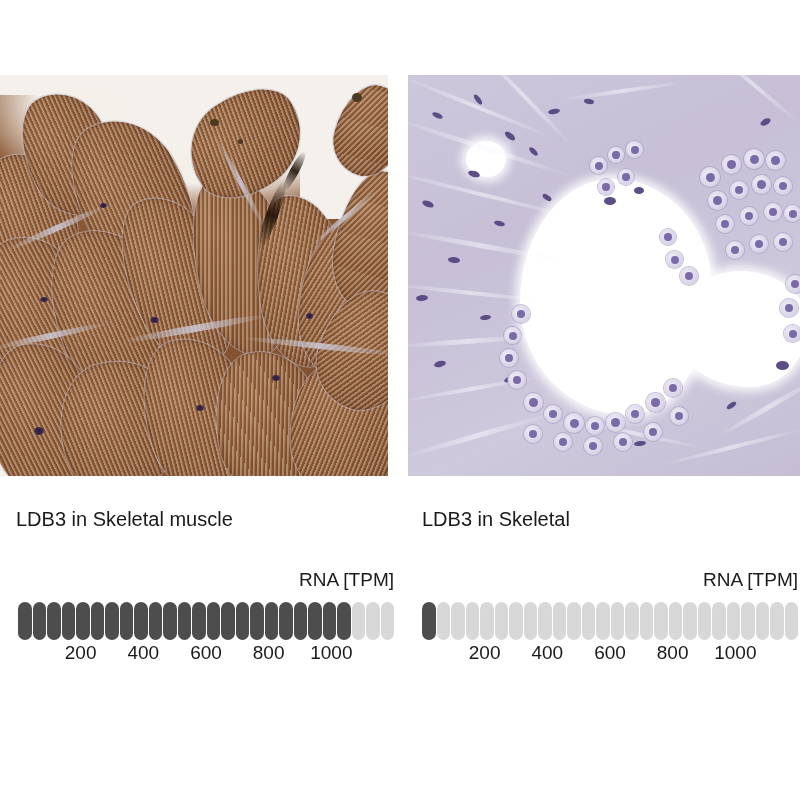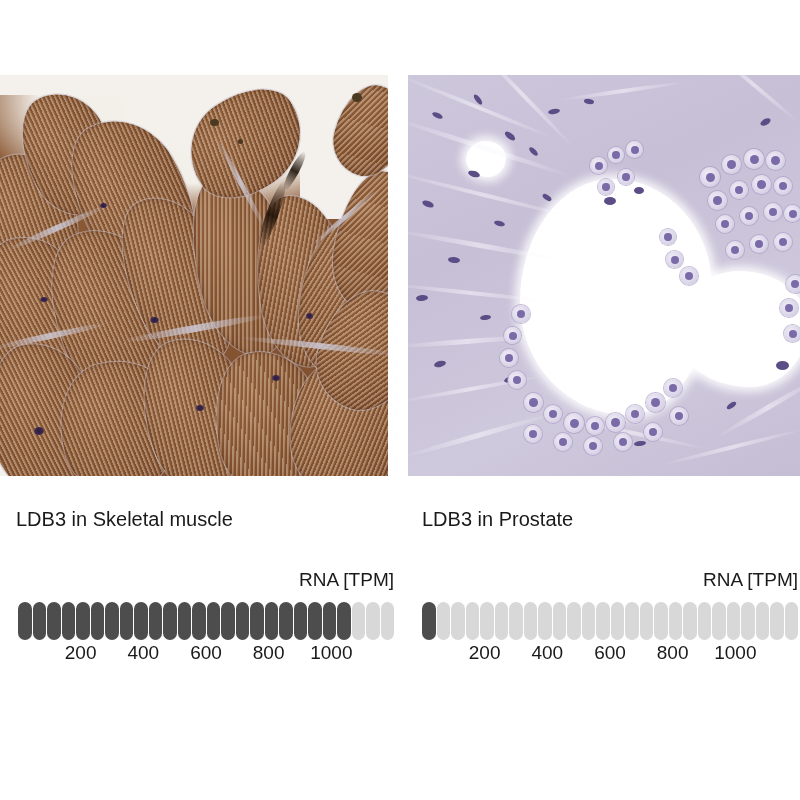--- a/index.html
+++ b/index.html
@@ -324,21 +324,21 @@
       <div class="gland-cell" style="left:376px;top:250px;width:17px;height:17px;"></div>
 
       <div class="stroma-nuc" style="left:196px;top:122px;width:12px;height:8px;border-radius:50%;"></div>
       <div class="stroma-nuc" style="left:226px;top:112px;width:10px;height:7px;border-radius:50%;"></div>
       <div class="stroma-nuc" style="left:368px;top:286px;width:13px;height:9px;border-radius:50%;"></div>
     </div>
   </div>
 </div>
 
 <div class="caption left">LDB3 in Skeletal muscle</div>
-<div class="caption right">LDB3 in Prostate</div>
+<div class="caption right">LDB3 in Skeletal</div>
 
 <div class="gauge left">
   <div class="rna-label">RNA [TPM]</div>
   <div class="bars">
       <div class="bar" style="background: rgb(77, 77, 77);"></div>
       <div class="bar" style="background: rgb(77, 77, 77);"></div>
       <div class="bar" style="background: rgb(77, 77, 77);"></div>
       <div class="bar" style="background: rgb(77, 77, 77);"></div>
       <div class="bar" style="background: rgb(77, 77, 77);"></div>
       <div class="bar" style="background: rgb(77, 77, 77);"></div>

